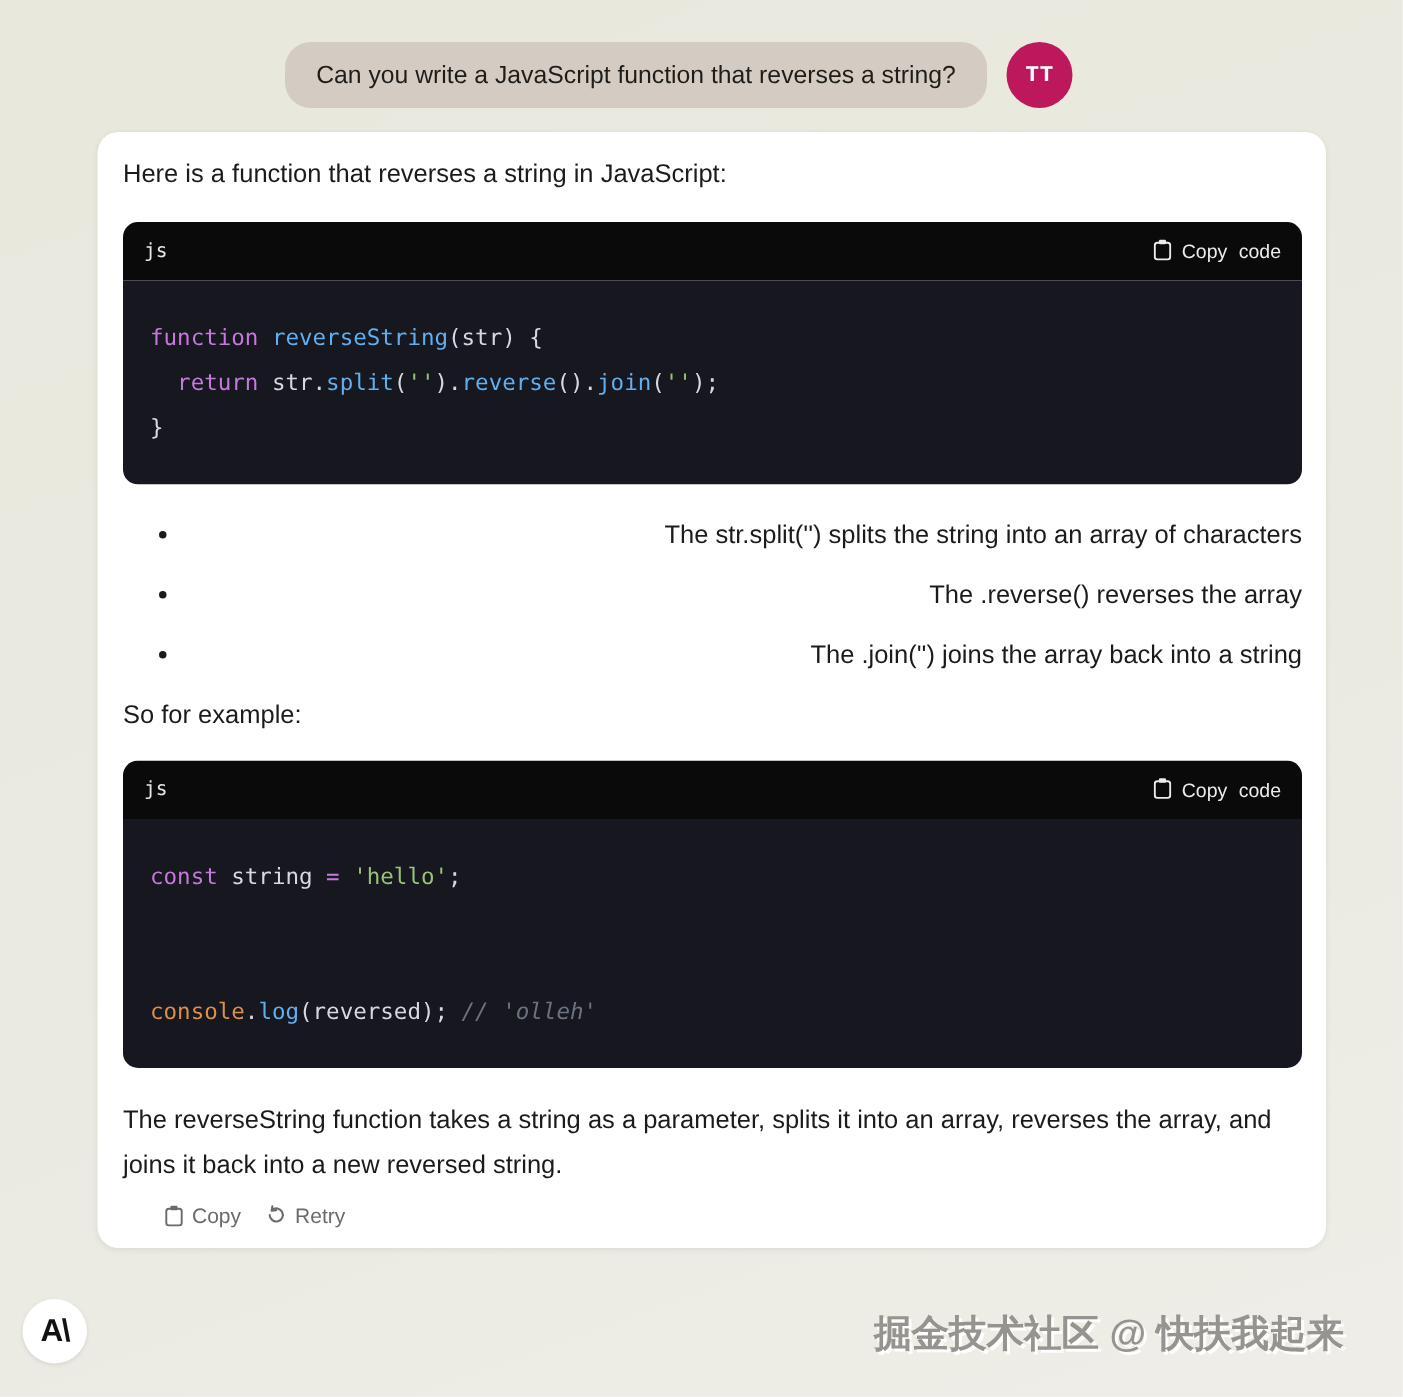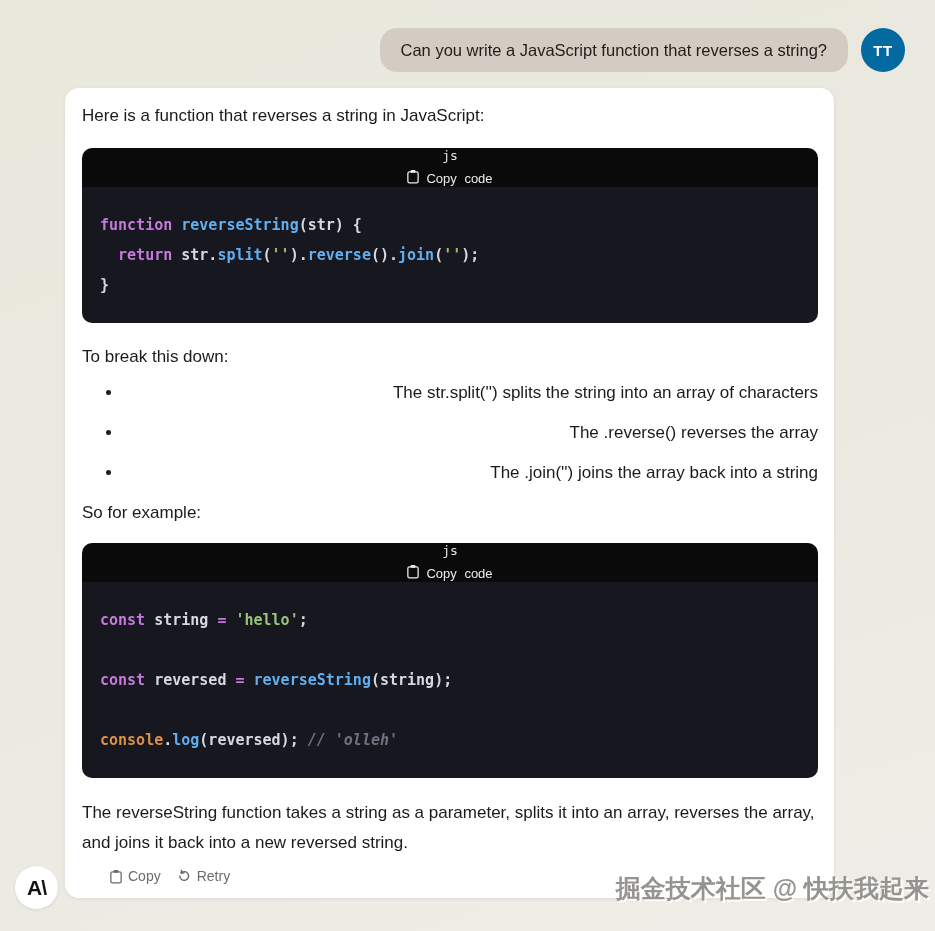--- a/index.html
+++ b/index.html
@@ -14,79 +14,79 @@
   body{
     font-family:"Liberation Sans", sans-serif;
     background:linear-gradient(160deg,#e9e8dd 0%, #ebeae1 55%, #eeede7 100%);
     background-color:var(--page_bg);
     color:var(--text);
     position:relative;
     overflow:hidden;
   }
   
   .top-row{
-    display:flex; justify-content:flex-end; align-items:center;
+    display:flex; justify-content:center; align-items:center;
     padding:28px 30px 0 0; gap:13px;
   }
   .user-bubble{
     background:var(--bubble_bg);
     border-radius:17px;
     padding:11px 21px;
     font-size:16.5px;
     color:#1f1d1a;
     line-height:22px;
   }
   .avatar{
     width:44px; height:44px; border-radius:50%;
-    background:#0369a1; color:#fff;
+    background:#be185d; color:#fff;
     display:flex; align-items:center; justify-content:center;
     font-weight:700; font-size:15px; letter-spacing:.5px;
     flex:0 0 auto;
+    font-family:Liberation Mono, monospace;
   }
   
   .card{
-    margin:16px 101px 0 65px;
+    margin:16px 51px 0 65px;
     background:var(--card_bg);
     border-radius:14px;
     box-shadow:0 1px 4px rgba(0,0,0,.07);
     padding:16px 16px 14px 17px;
     position:relative;
   }
   .para{font-size:17px; line-height:24px; color:var(--text);}
   .intro{margin-bottom:20px;}
   .heading{font-size:17px; line-height:24px; margin-bottom:12px;}
   .example-heading{margin:6px 0 18px 0;}
   .closing{line-height:30px; margin:20px 0 10px 0;}
   
   .code-block{border-radius:10px; overflow:hidden; margin-bottom:22px;}
   .code-block.second{margin-bottom:0;}
   .code-header{
     background:var(--code_header_bg);
     height:39px;
     display:flex; align-items:center; justify-content:space-between;
-    padding:0 2px;
-    flex-direction:column;
+    padding:0 14px;
   }
   .code-lang{
     font-family:"DejaVu Sans Mono", monospace;
     font-size:13px; color:#e6e6e6;
   }
   .copy-code-btn{
     display:flex; align-items:center; gap:7px;
     background:none; border:none; cursor:pointer;
     color:#ececec; font-size:13px; word-spacing:4px;
     font-family:"Liberation Sans", sans-serif;
   }
   .code-body{
     background:var(--code_body_bg);
     padding:23px 18px;
     font-family:"DejaVu Sans Mono", monospace;
     font-size:15px;
   }
-  .code-line{white-space:pre; line-height:30px; color:var(--plain);font-weight:bold;}
+  .code-line{white-space:pre; line-height:30px; color:var(--plain);}
   .tk-kw{color:var(--kw);}
   .tk-fn{color:var(--fn);}
   .tk-str{color:var(--str);}
   .tk-pl{color:var(--plain);}
   .tk-var{color:var(--builtin);}
   .tk-cm{color:var(--comment); font-style:italic;}
   
   ul.bullets{margin:0 0 6px 0; padding-left:41px; list-style:disc;text-align:right;}
   ul.bullets li{
     font-size:17px; line-height:24px; margin-bottom:16px; color:var(--text);
@@ -104,21 +104,21 @@
   .assistant-logo{
     position:absolute; left:15px; top:866px;
     width:43px; height:43px; border-radius:50%;
     background:#fff; box-shadow:0 1px 3px rgba(0,0,0,.10);
     display:flex; align-items:center; justify-content:center;
     font-weight:800; font-size:21px; color:#121212;
     letter-spacing:-1px;
   }
   
   .watermark{
-    position:absolute; right:6px; top:872px;
+    position:absolute; right:39px; top:872px;
     font-size:25px; font-weight:700;
     color:var(--watermark);
     text-shadow:2px 2px 0 rgba(255,255,255,.95);
     font-family:"Liberation Sans", sans-serif;
     white-space:nowrap;
   }
 </style>
 </head>
 <body>
 
@@ -144,21 +144,20 @@
         <span>Copy code</span>
       </button>
     </div>
     <div class="code-body">
         <div class="code-line"><span class="tk-kw">function</span><span class="tk-pl"> </span><span class="tk-fn">reverseString</span><span class="tk-pl">(str) {</span></div>
         <div class="code-line"><span class="tk-pl">  </span><span class="tk-kw">return</span><span class="tk-pl"> str.</span><span class="tk-fn">split</span><span class="tk-pl">(</span><span class="tk-str">''</span><span class="tk-pl">).</span><span class="tk-fn">reverse</span><span class="tk-pl">().</span><span class="tk-fn">join</span><span class="tk-pl">(</span><span class="tk-str">''</span><span class="tk-pl">);</span></div>
         <div class="code-line"><span class="tk-pl">}</span></div>
       </div>
   </div>
 
-  <p class="para heading">To break this down:</p>
 
   <ul class="bullets">
     <li>The str.split('') splits the string into an array of characters</li>
     <li>The .reverse() reverses the array</li>
     <li>The .join('') joins the array back into a string</li>
   </ul>
 
   <p class="para heading example-heading">So for example:</p>
 
   <div class="code-block second">
@@ -170,21 +169,20 @@
               <rect x="1" y="3" width="12" height="13" rx="2" fill="none" stroke="currentColor" stroke-width="1.5"></rect>
               <rect x="4.2" y="0.8" width="5.6" height="3.4" rx="1" fill="currentColor"></rect>
             </svg>
         </span>
         <span>Copy code</span>
       </button>
     </div>
     <div class="code-body">
         <div class="code-line"><span class="tk-kw">const</span><span class="tk-pl"> string </span><span class="tk-kw">=</span><span class="tk-pl"> </span><span class="tk-str">'hello'</span><span class="tk-pl">;</span></div>
         <div class="code-line">&nbsp;</div>
-        <div class="code-line"><span class="tk-kw">const</span><span class="tk-pl"> reversed </span><span class="tk-kw">=</span><span class="tk-pl"> </span><span class="tk-fn">reverseString</span><span class="tk-pl">(string);</span></div>
         <div class="code-line">&nbsp;</div>
         <div class="code-line"><span class="tk-var">console</span><span class="tk-pl">.</span><span class="tk-fn">log</span><span class="tk-pl">(reversed); </span><span class="tk-cm">// 'olleh'</span></div>
       </div>
   </div>
 
   <p class="para closing">The reverseString function takes a string as a parameter, splits it into an array, reverses the array, and joins it back into a new reversed string.</p>
 
   <div class="actions">
     <button class="action-btn">
       <span>

